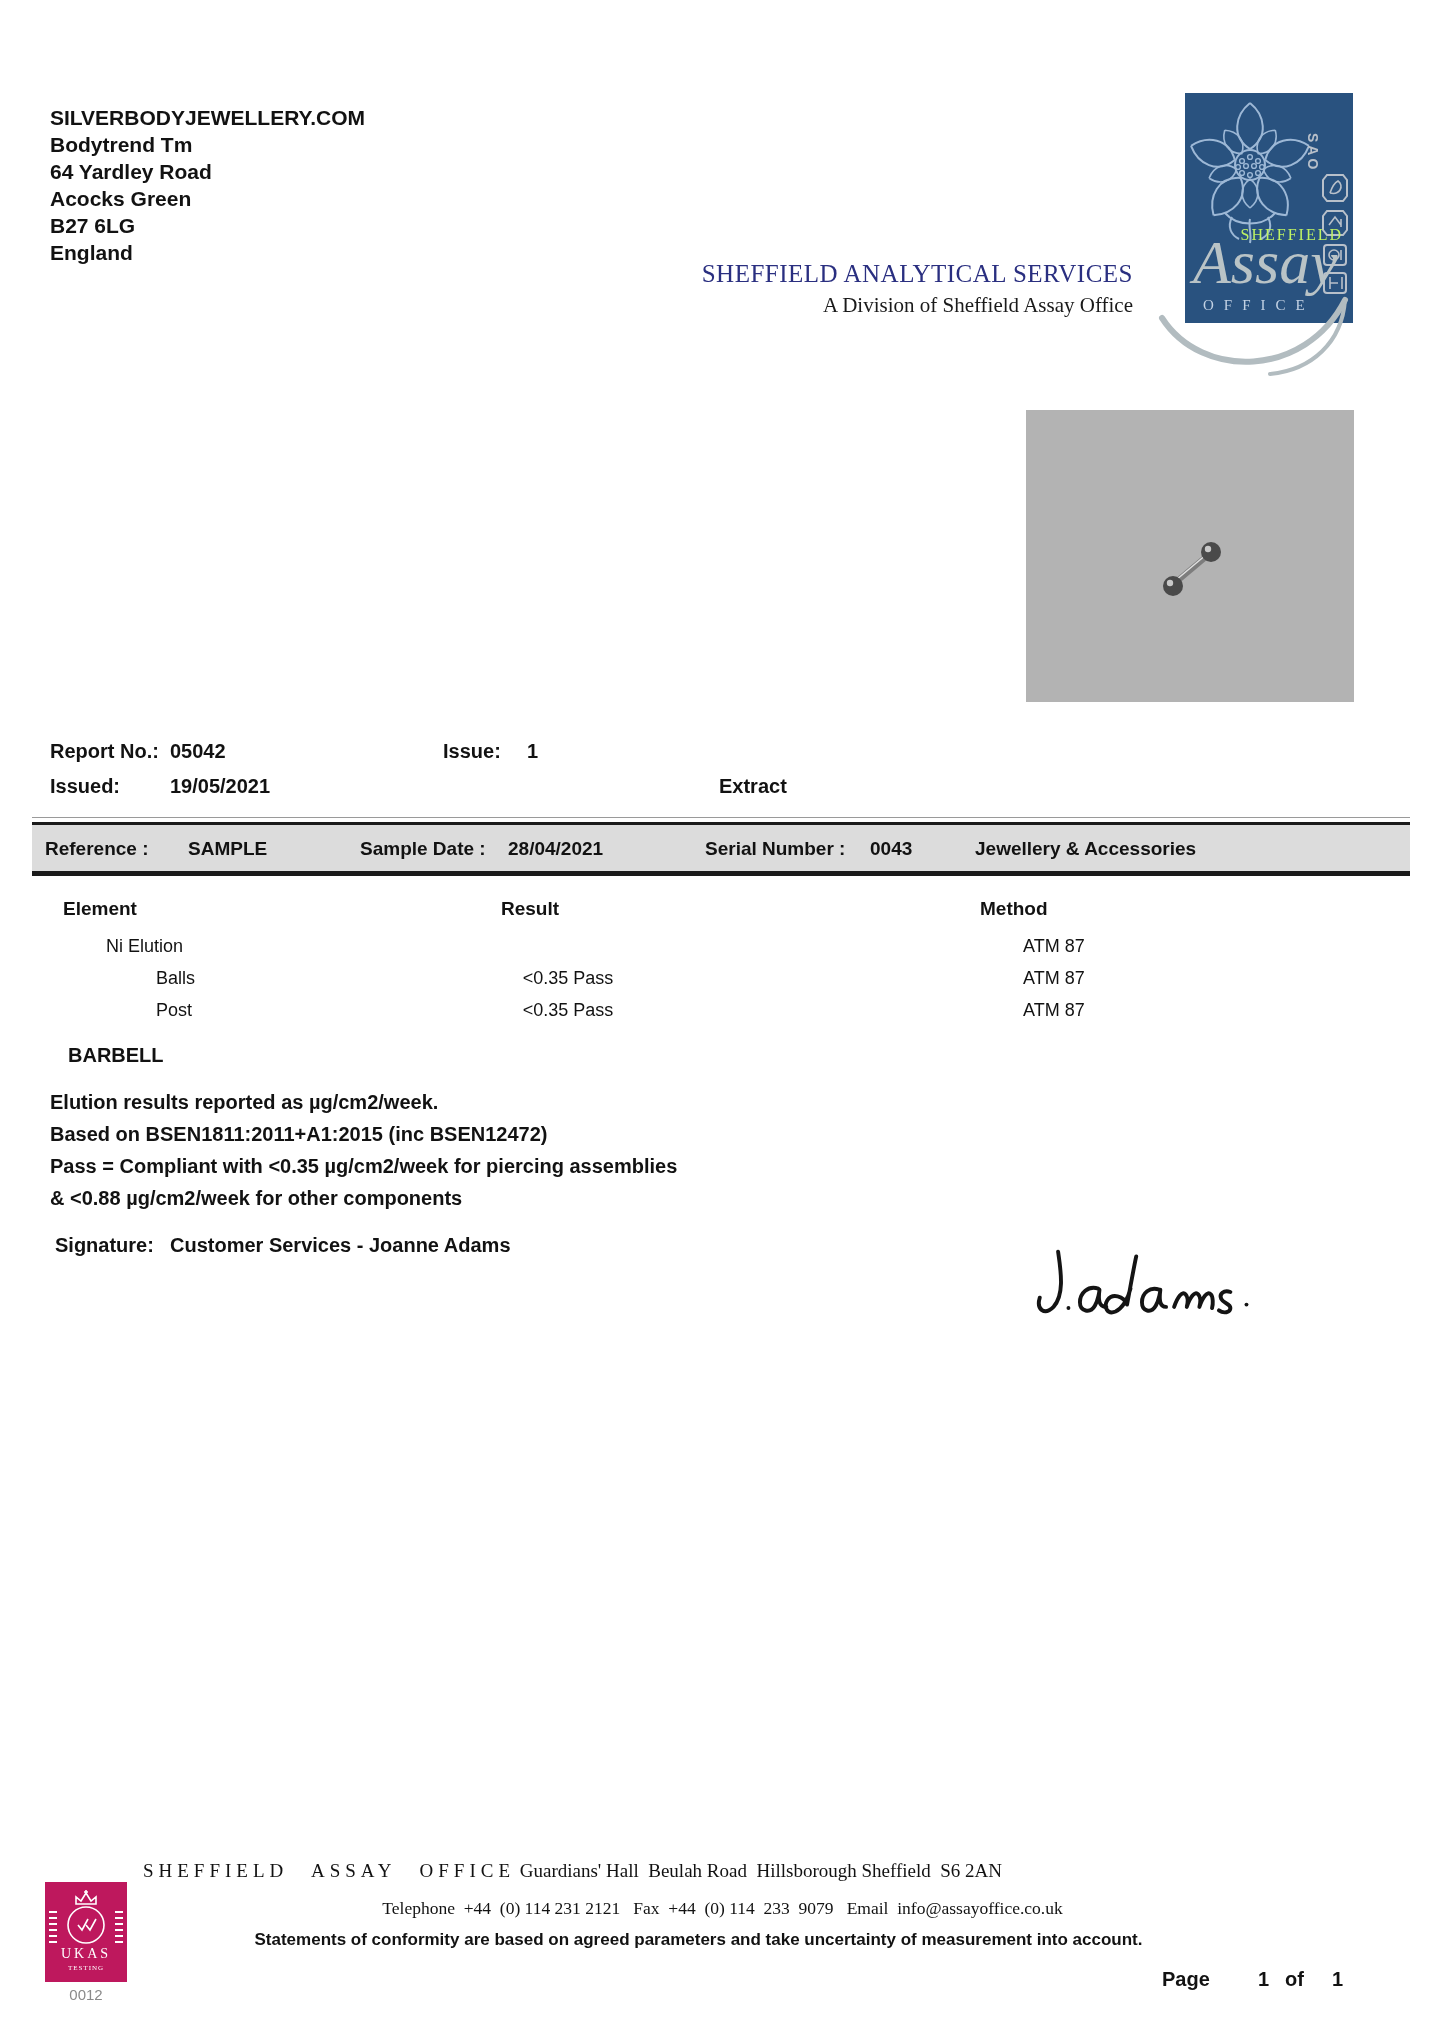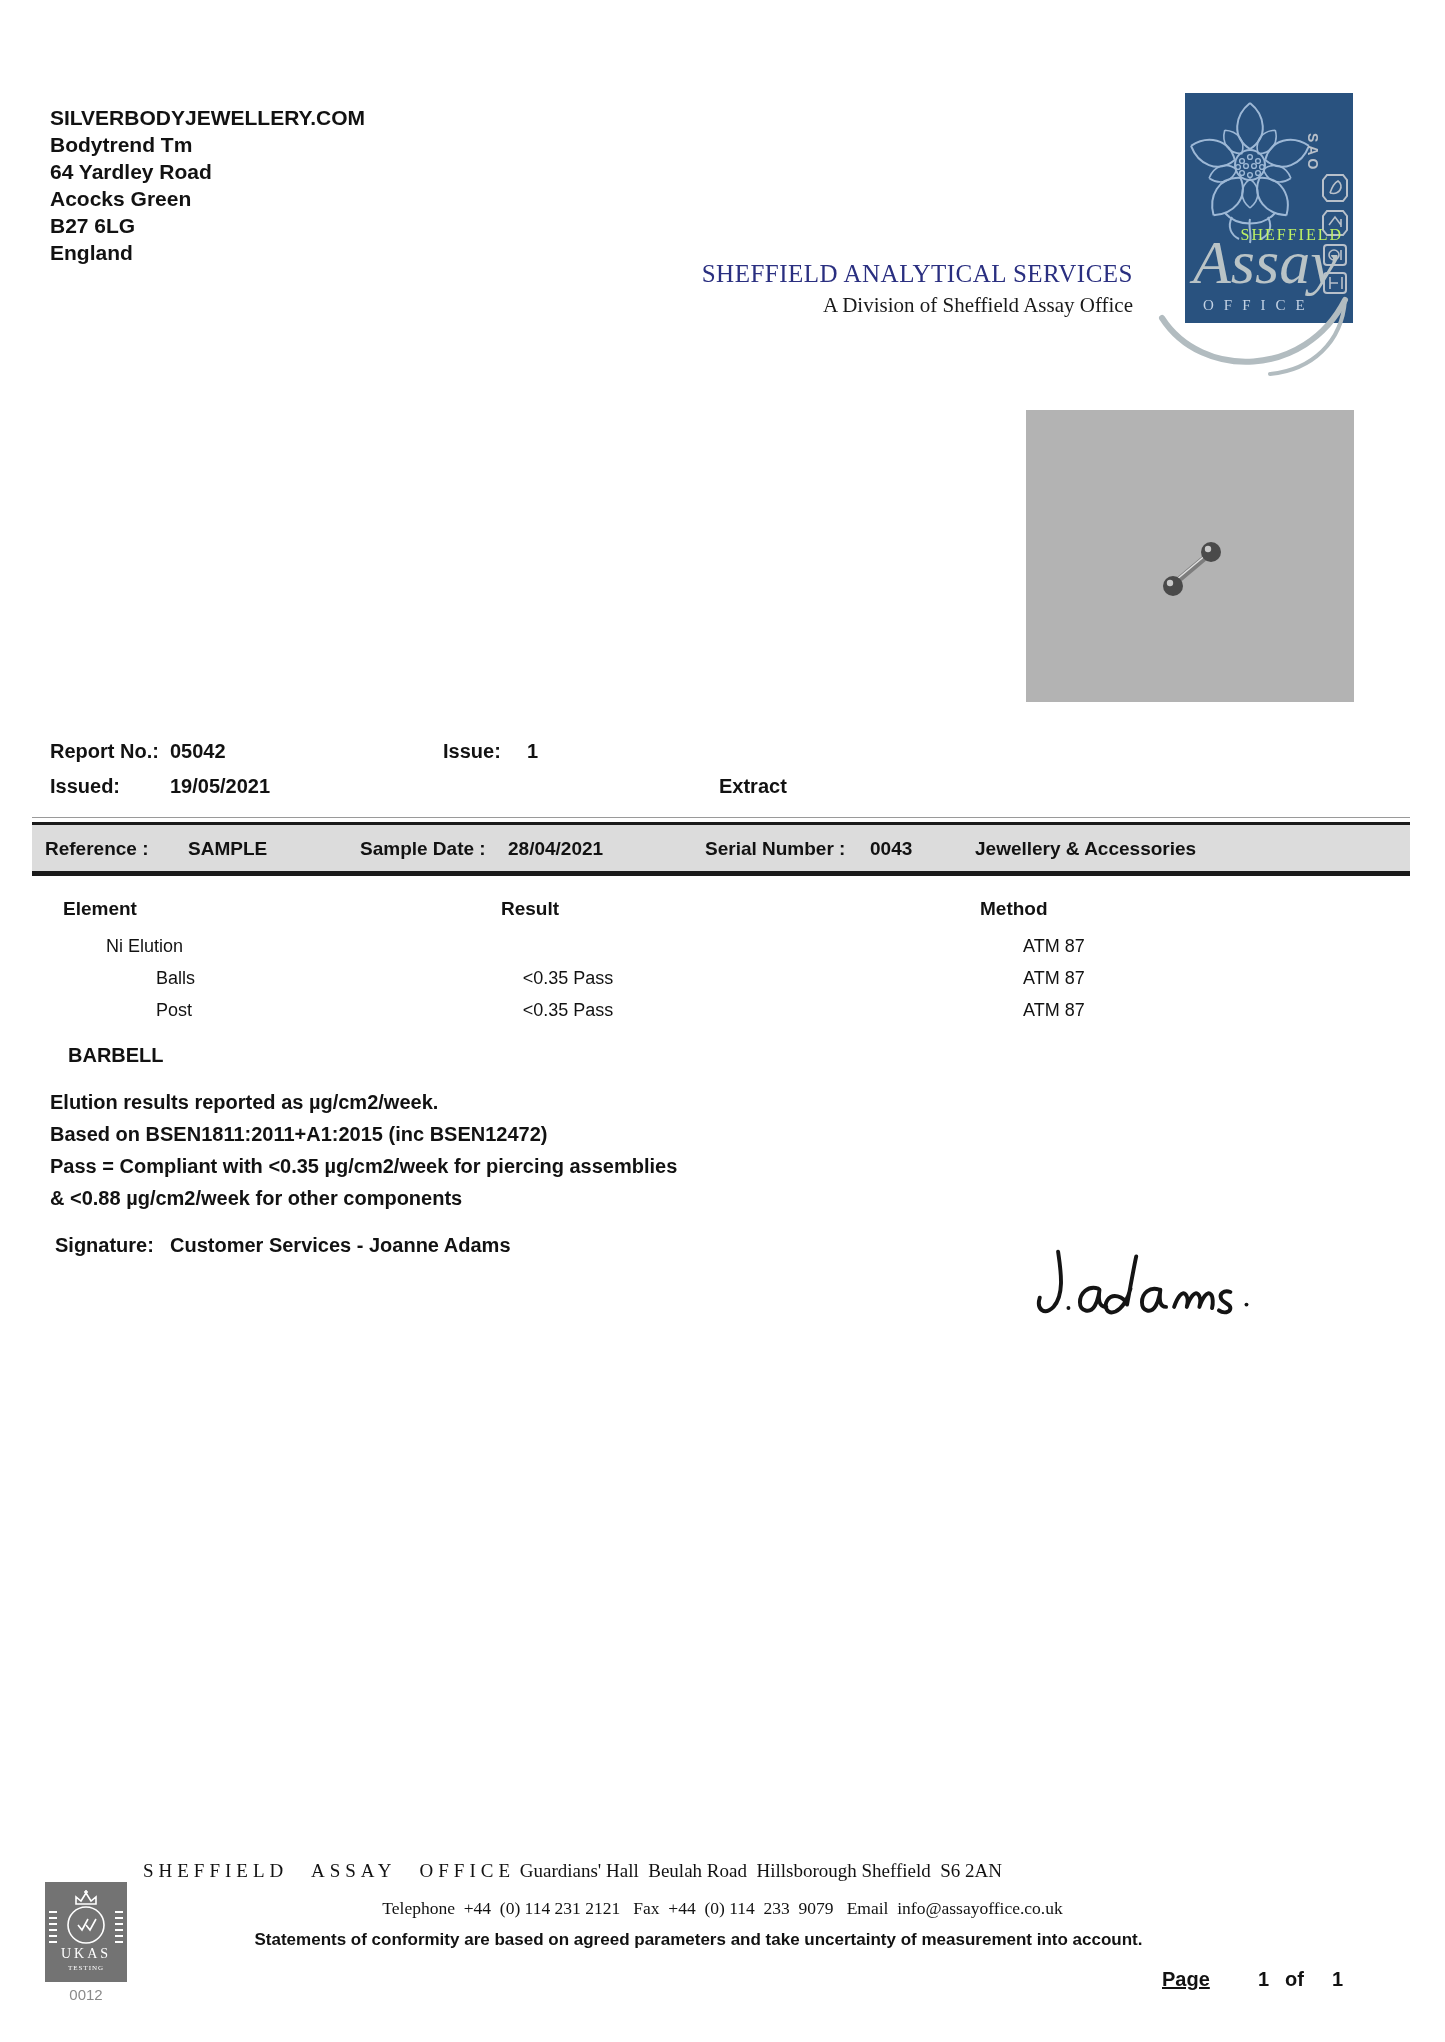--- a/index.html
+++ b/index.html
@@ -55,21 +55,21 @@
   
   .foot1 { top:1860px; left:0; width:1145px; text-align:center;
            font-family:"Liberation Serif", serif; font-size:19px; }
   .office-name { letter-spacing:5px; word-spacing:14px; }
   .foot2 { top:1898px; left:0; width:1445px; text-align:center;
            font-family:"Liberation Serif", serif; font-size:17.5px; }
   .foot3 { top:1930px; left:0; width:1397px; text-align:center;
            font-size:17px; font-weight:bold; }
 
   
-  .ukas-box { left:45px; top:1882px; width:82px; height:100px; background:#737373; }
+  .ukas-box { left:45px; top:1882px; width:82px; height:100px; background:#be185d; }
   .ukas-name { left:0; top:64px; width:82px; text-align:center; color:#ffffff;
                font-size:14px; letter-spacing:3px; font-family:"Liberation Serif", serif; }
   .ukas-sub  { left:0; top:82px; width:82px; text-align:center; color:#ffffff;
                font-size:7px; letter-spacing:1px; font-family:"Liberation Serif", serif; }
   .ukas-num  { left:45px; top:1986px; width:82px; text-align:center;
                color:#8a8a8a; font-size:15px; }
 
   .page-num { top:1968px; font-size:20px; font-weight:bold; }
 </style>
 </head>
@@ -241,18 +241,18 @@
           <path d="M4,30 h8 M4,36 h8 M4,42 h8 M4,48 h8 M4,54 h8 M4,60 h8"></path>
           <path d="M70,30 h8 M70,36 h8 M70,42 h8 M70,48 h8 M70,54 h8 M70,60 h8"></path>
         </g>
       </g>
     </svg>
     <span class="abs ukas-name">UKAS</span>
     <span class="abs ukas-sub">TESTING</span>
   </div>
   <div class="abs ukas-num">0012</div>
 
-  <span class="abs page-num" style="left:1162px;text-decoration:underline;">Page</span>
+  <span class="abs page-num" style="left:1162px;">Page</span>
   <span class="abs page-num" style="left:1258px;">1</span>
   <span class="abs page-num" style="left:1285px;">of</span>
   <span class="abs page-num" style="left:1332px;">1</span>
 
 </div>
 
 </body></html>

